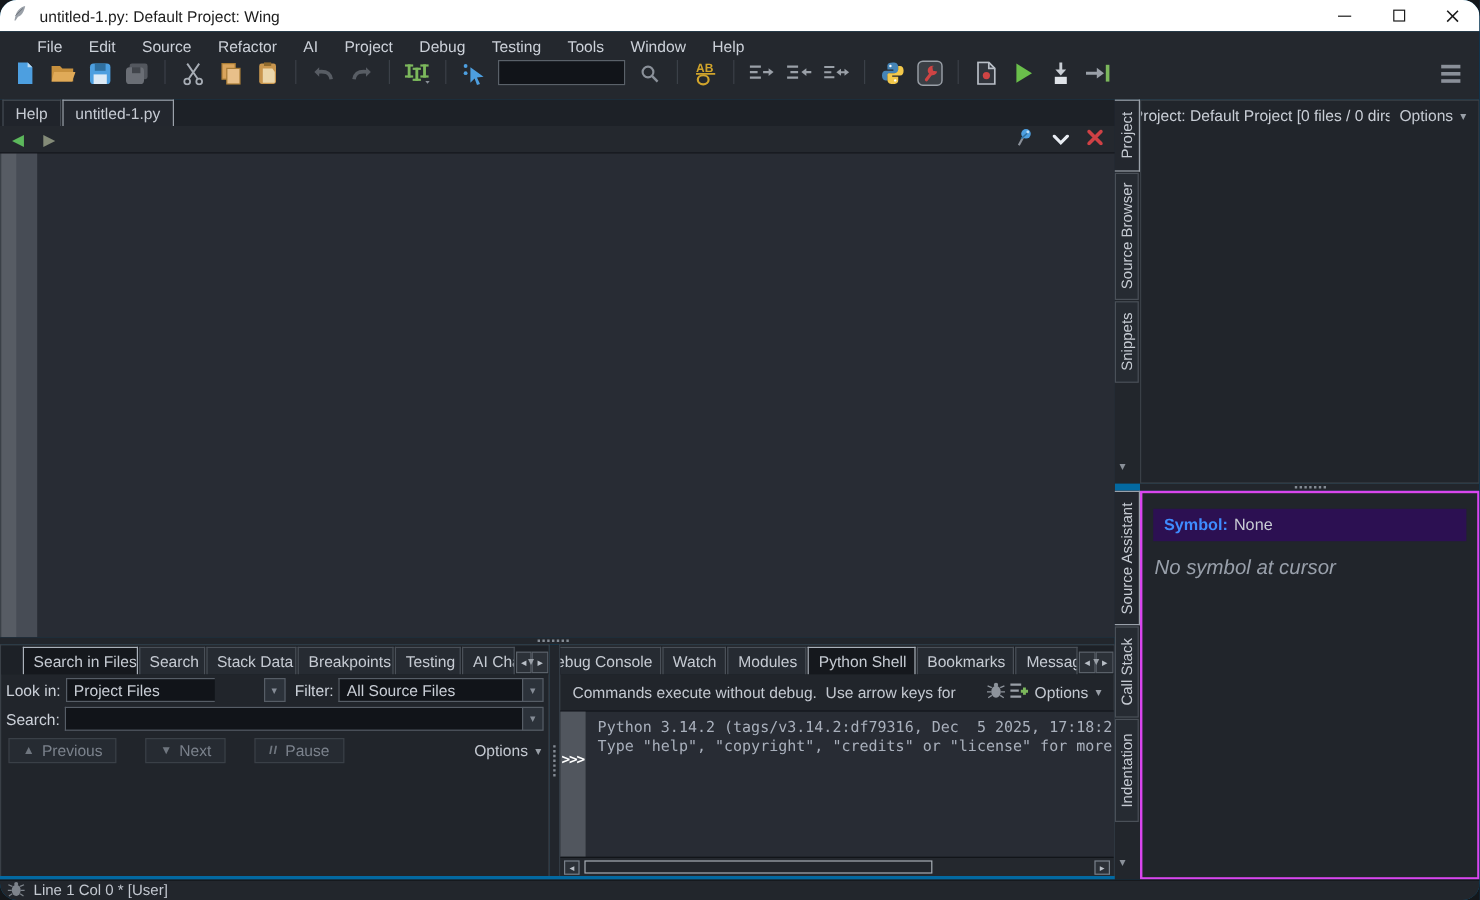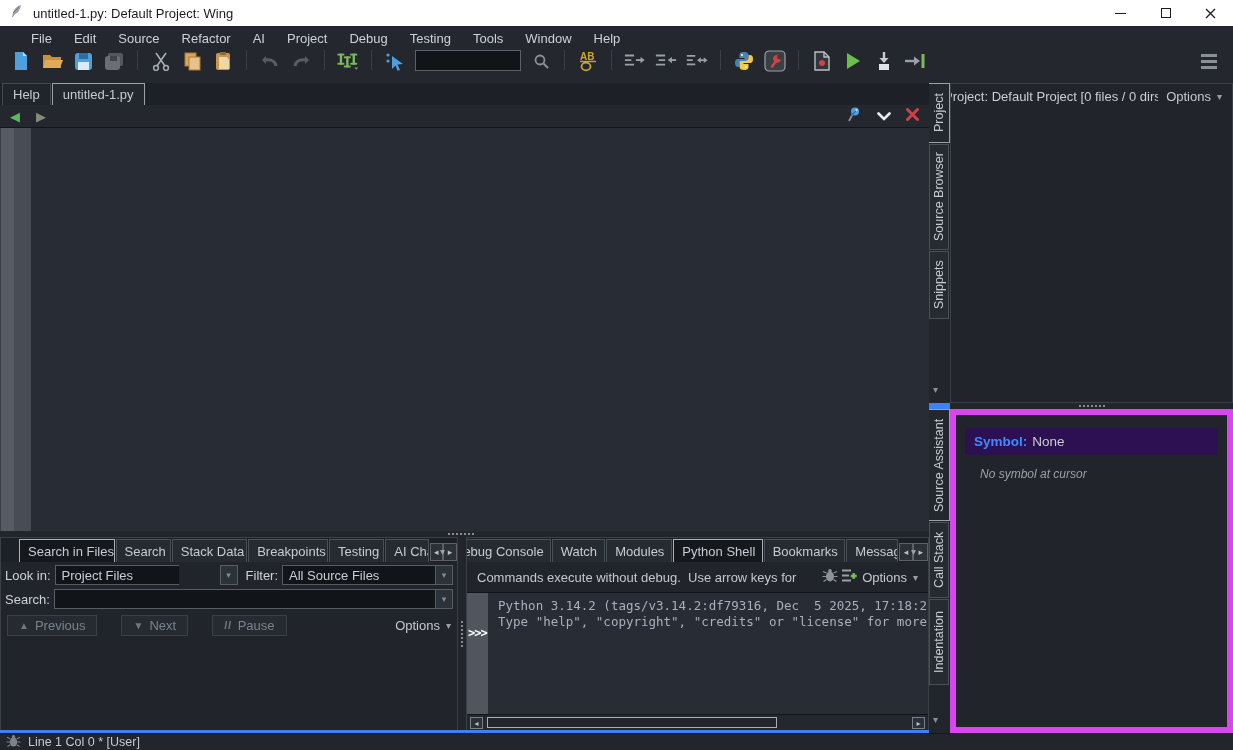--- a/index.html
+++ b/index.html
@@ -1,20 +1,20 @@
 <!DOCTYPE html>
 <html><head>
 <meta charset="utf-8">
 <style>
   * { margin:0; padding:0; box-sizing:border-box; }
   html,body { background:#14171b; }
   body { font-family:"Liberation Sans", sans-serif; }
   #app {
     position:relative; width:1233px; height:750px; overflow:hidden;
-    background:#3b82f6; color:#c6cbd3; font-size:13px;
+    background:#0369a1; color:#c6cbd3; font-size:13px;border-radius:14px;
   }
 
   
   .titlebar {
     position:absolute; left:0; top:0; width:1233px; height:26px;
     background:#ffffff; color:#1c1c1c; display:flex; align-items:center;
     padding-left:9px; gap:9px;
   }
   .titlebar .title { font-size:13px; }
   .win-controls { margin-left:auto; display:flex; height:100%; }
@@ -149,26 +149,26 @@
   .project-panel {
     position:absolute; left:950px; top:83px; width:283px; height:320px;
     background:#21252b; border:1px solid #3a4047;
   }
   .rp-header { height:25px; display:flex; align-items:center; padding:0 10px 0 0; gap:8px; }
   .rp-title-wrap { flex:1; overflow:hidden; white-space:nowrap; }
   .rp-title { margin-left:-7px; color:#c9ced6; white-space:nowrap; }
 
   .sa-panel {
     position:absolute; left:950px; top:409px; width:283px; height:324px;
-    background:#21252b; border:6px solid #d946ef;
+    background:#21252b; border:2px solid #d946ef;
   }
   .symbol-row { margin:13px 9px 0; background:#2c1052; padding:6px 9px; font-size:13.5px; }
   .symbol-label { color:#3f8cff; font-weight:bold; }
   .symbol-value { color:#c9cdd4; margin-left:5px; }
-  .sa-message { margin:12px 24px; font-style:italic; color:#99a0ab; font-size:12px; }
+  .sa-message { margin:12px 10px; font-style:italic; color:#99a0ab; font-size:17px; }
 
   
   .statusbar {
     position:absolute; left:0; top:733px; width:1233px; height:17px;
     background:#22262c; display:flex; align-items:center; gap:7px; padding-left:6px;
     color:#c3c8d0; font-size:12.5px; border-top:1px solid #14171b;
   }
 </style>
 </head>
 <body>

